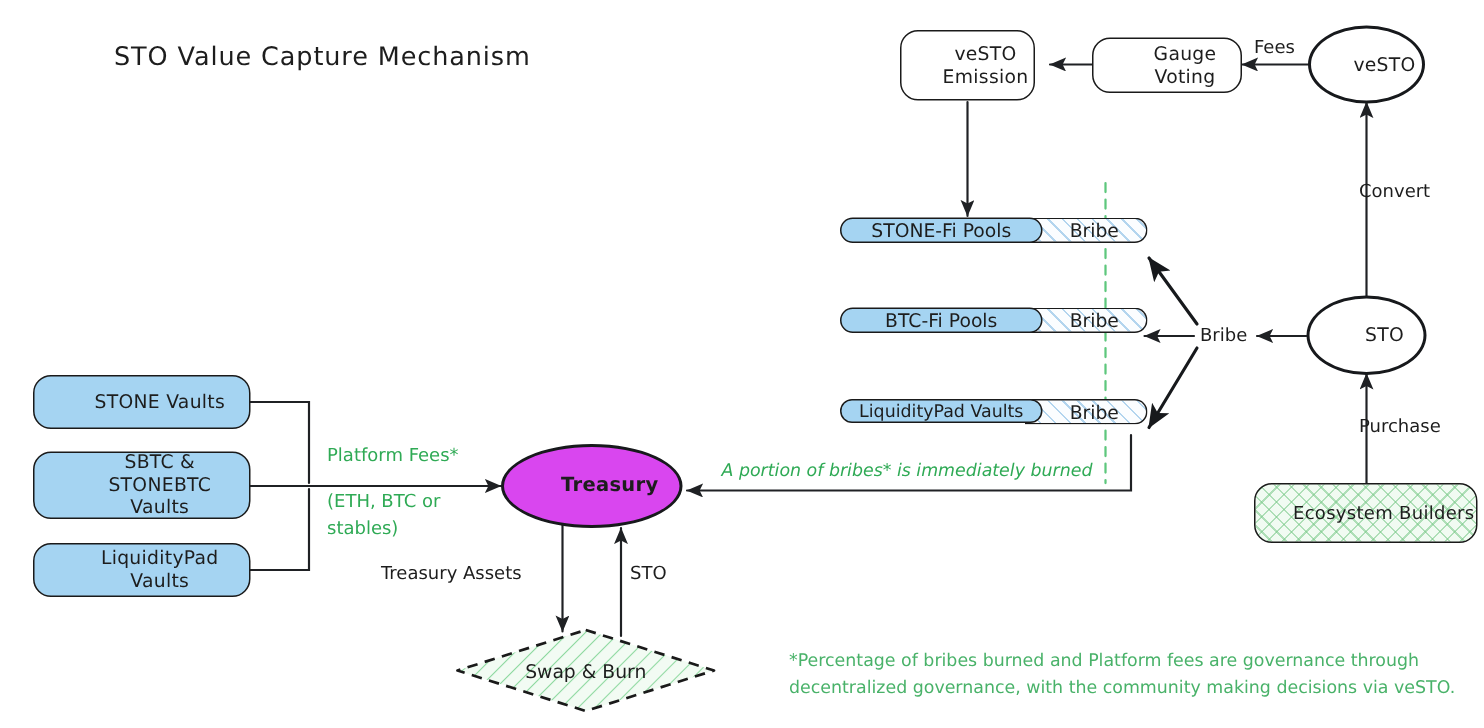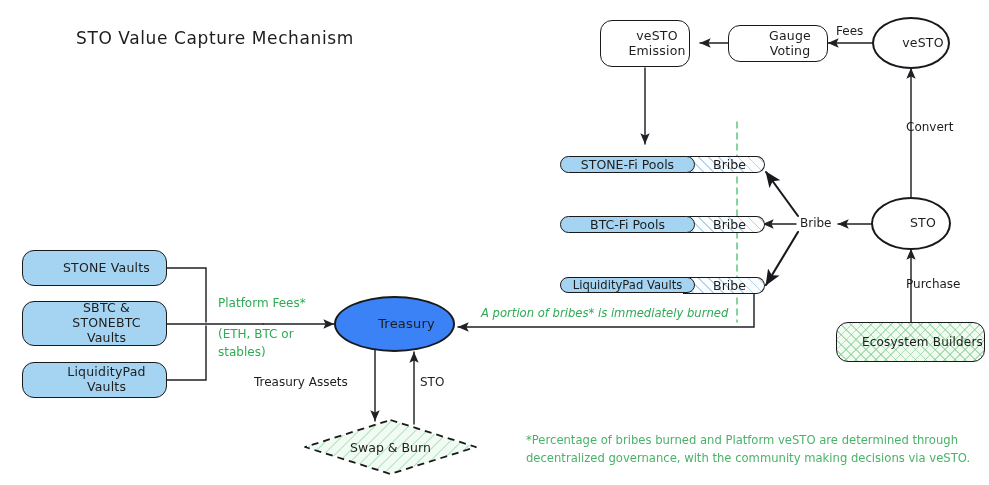--- a/index.html
+++ b/index.html
@@ -47,29 +47,30 @@
   }
   .blue {
     background: #a5d4f2;
   }
   .ellipse {
     border: 2.1px solid #17191c;
     border-radius: 50%;
     background: #ffffff;
   }
   .ellipse.green {
-    background: #3b82f6;
+    background: #d946ef;
     border-color: #17191c;
+    font-weight: bold;
   }
   
   .poolrow {
     position: absolute;
     box-sizing: border-box;
     display: flex;
-    align-items: center;
+    align-items: flex-start;
     z-index: 3;
   }
   .pool-main {
     flex: 0 0 auto;
     box-sizing: border-box;
     border: 1.7px solid #1a1a1a;
     border-radius: 12px;
     background: #a5d4f2;
     display: flex;
     align-items: center;
@@ -315,16 +316,16 @@
   </div>
 
   <div class="edge-label" style="left:906px; top:120px;">Convert</div>
 
   <div class="edge-label" style="left:906px; top:277px;">Purchase</div>
 
   <div class="node builders" style="left:836px; top:322px; width:149px; height:40px; font-size:12px;">
     <span>Ecosystem Builders</span>
   </div>
 
-  <div class="footnote" style="left:526px; top:432px;">*Percentage of bribes burned and Platform veSTO are determined through
+  <div class="footnote" style="left:526px; top:432px;">*Percentage of bribes burned and Platform fees are governance through
 decentralized governance, with the community making decisions via veSTO.</div>
 
 </div>
 
 </body></html>

